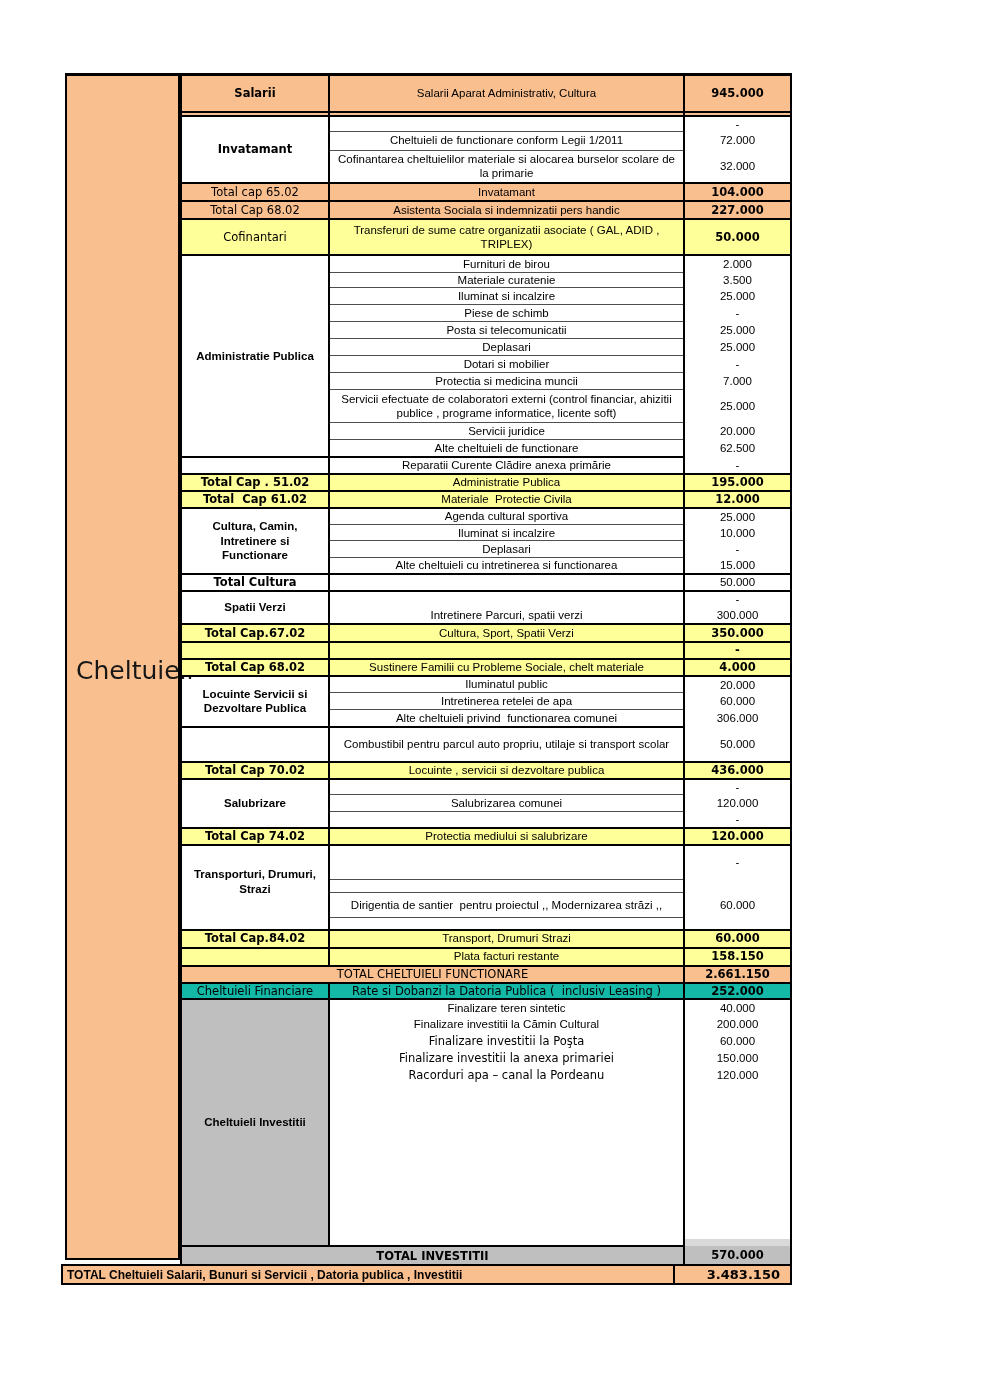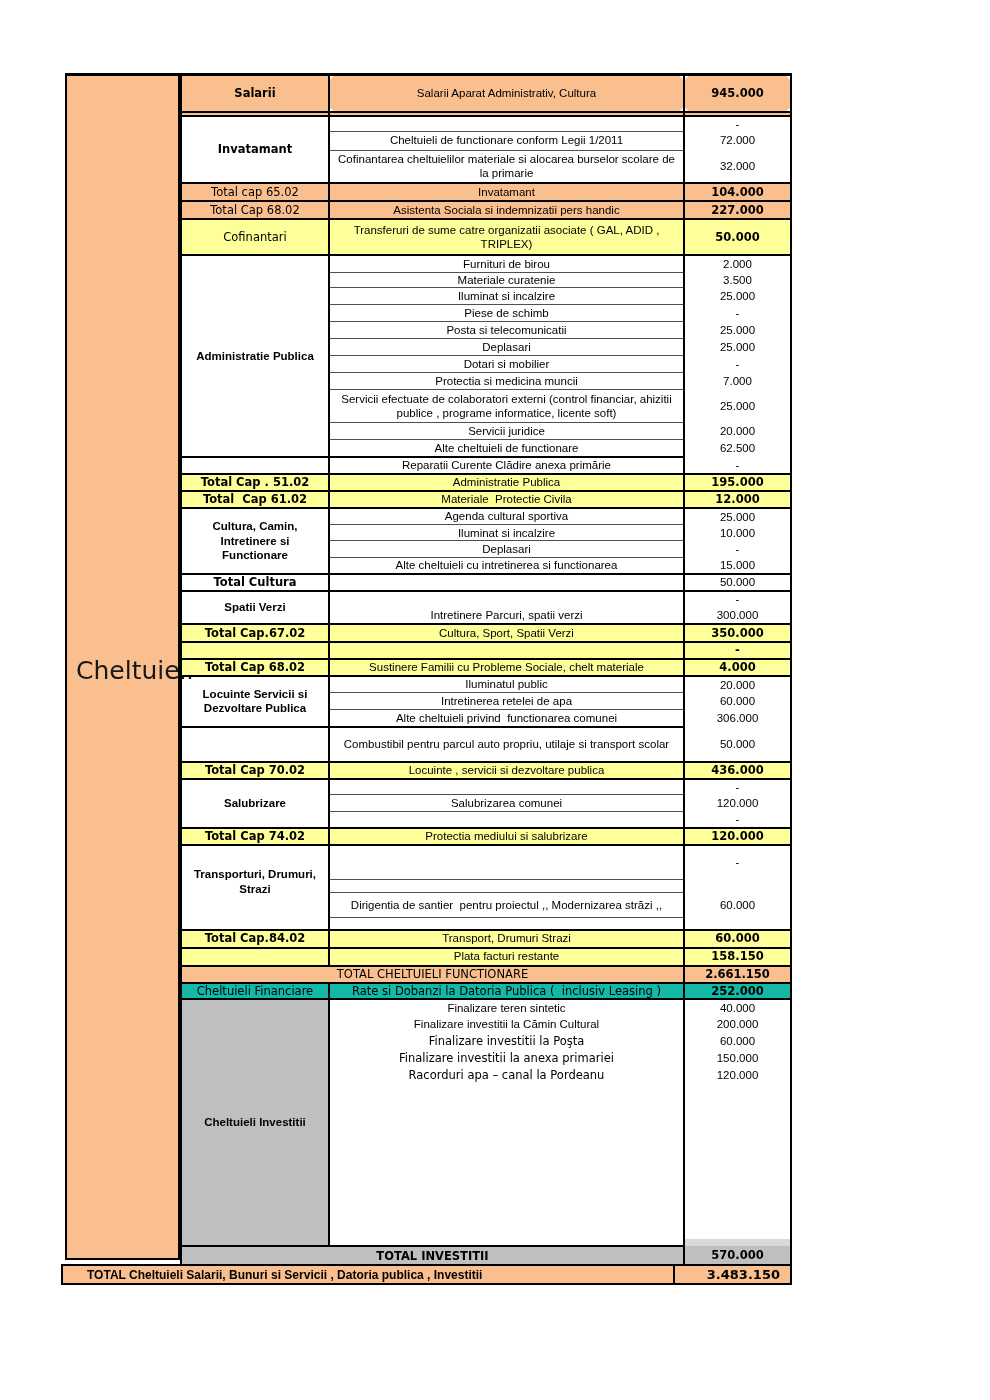--- a/index.html
+++ b/index.html
@@ -23,21 +23,21 @@
     border-collapse:collapse; table-layout:fixed;
     border:2px solid #000; border-top:3px solid #000;
   }
   table.budget td {
     padding:0 5px; font-size:11.5px; line-height:1.28; color:#000;
     text-align:center; vertical-align:middle; overflow:hidden;
     white-space:pre-wrap; border-right:2px solid #000;
   }
   td.nr { border-right:1px solid transparent; }         
   tr.hard > td { border-top:2px solid #000; border-bottom:2px solid #000; }
-  td.bt  { border-bottom:1px solid #4f4f4f;border-radius:9px; }           
+  td.bt  { border-bottom:1px solid #4f4f4f; }           
   td.tt  { border-top:2px solid #000; }
   td.hb2 { border-bottom:2px solid #000; }
   td.nb  { border-bottom:none; border-top:none; }
   
   .or { background:#FABF8F; } .ye { background:#FFFF99; } .pe { background:#14b8a6; }
   .gr { background:#BFBFBF; } .lg { background:#D9D9D9; }
   
   .lb  { text-align:left; padding-left:7px; }
   .vb  { vertical-align:bottom; padding-bottom:2px; }
   .sal { font-family:"DejaVu Sans",sans-serif; font-weight:bold; font-size:14px; }
@@ -54,21 +54,21 @@
   
   .rh4{height:4px} .rh7{height:7px} .rh12{height:12px} .rh13{height:13px}
   .rh15{height:15px} .rh16{height:16px} .rh17{height:17px} .rh18{height:18px}
   .rh19{height:19px} .rh20{height:20px} .rh25{height:25px} .rh33{height:33px}
   .rh35{height:35px} .rh36{height:36px} .rh37{height:37px} .rh155{height:155px}
   
   .grand {
     position:absolute; left:61px; top:1264px; width:731px; height:21px;
     background:#FABF8F; border:2px solid #000; display:flex; align-items:center;
   }
-  .grand .g-label { flex:1 1 auto; font-weight:bold; font-size:12px; padding-left:24px; white-space:pre-wrap; overflow:hidden; }
+  .grand .g-label { flex:1 1 auto; font-weight:bold; font-size:12px; padding-left:4px; white-space:pre-wrap; overflow:hidden; }
   .grand .g-value {
     width:117px; height:100%; border-left:2px solid #000; display:flex;
     align-items:center; justify-content:flex-end; padding-right:10px;
     font-family:"DejaVu Sans",sans-serif; font-weight:bold; font-size:13px;
   }
 </style>
 </head>
 <body>
 
 <div class="sheet">

